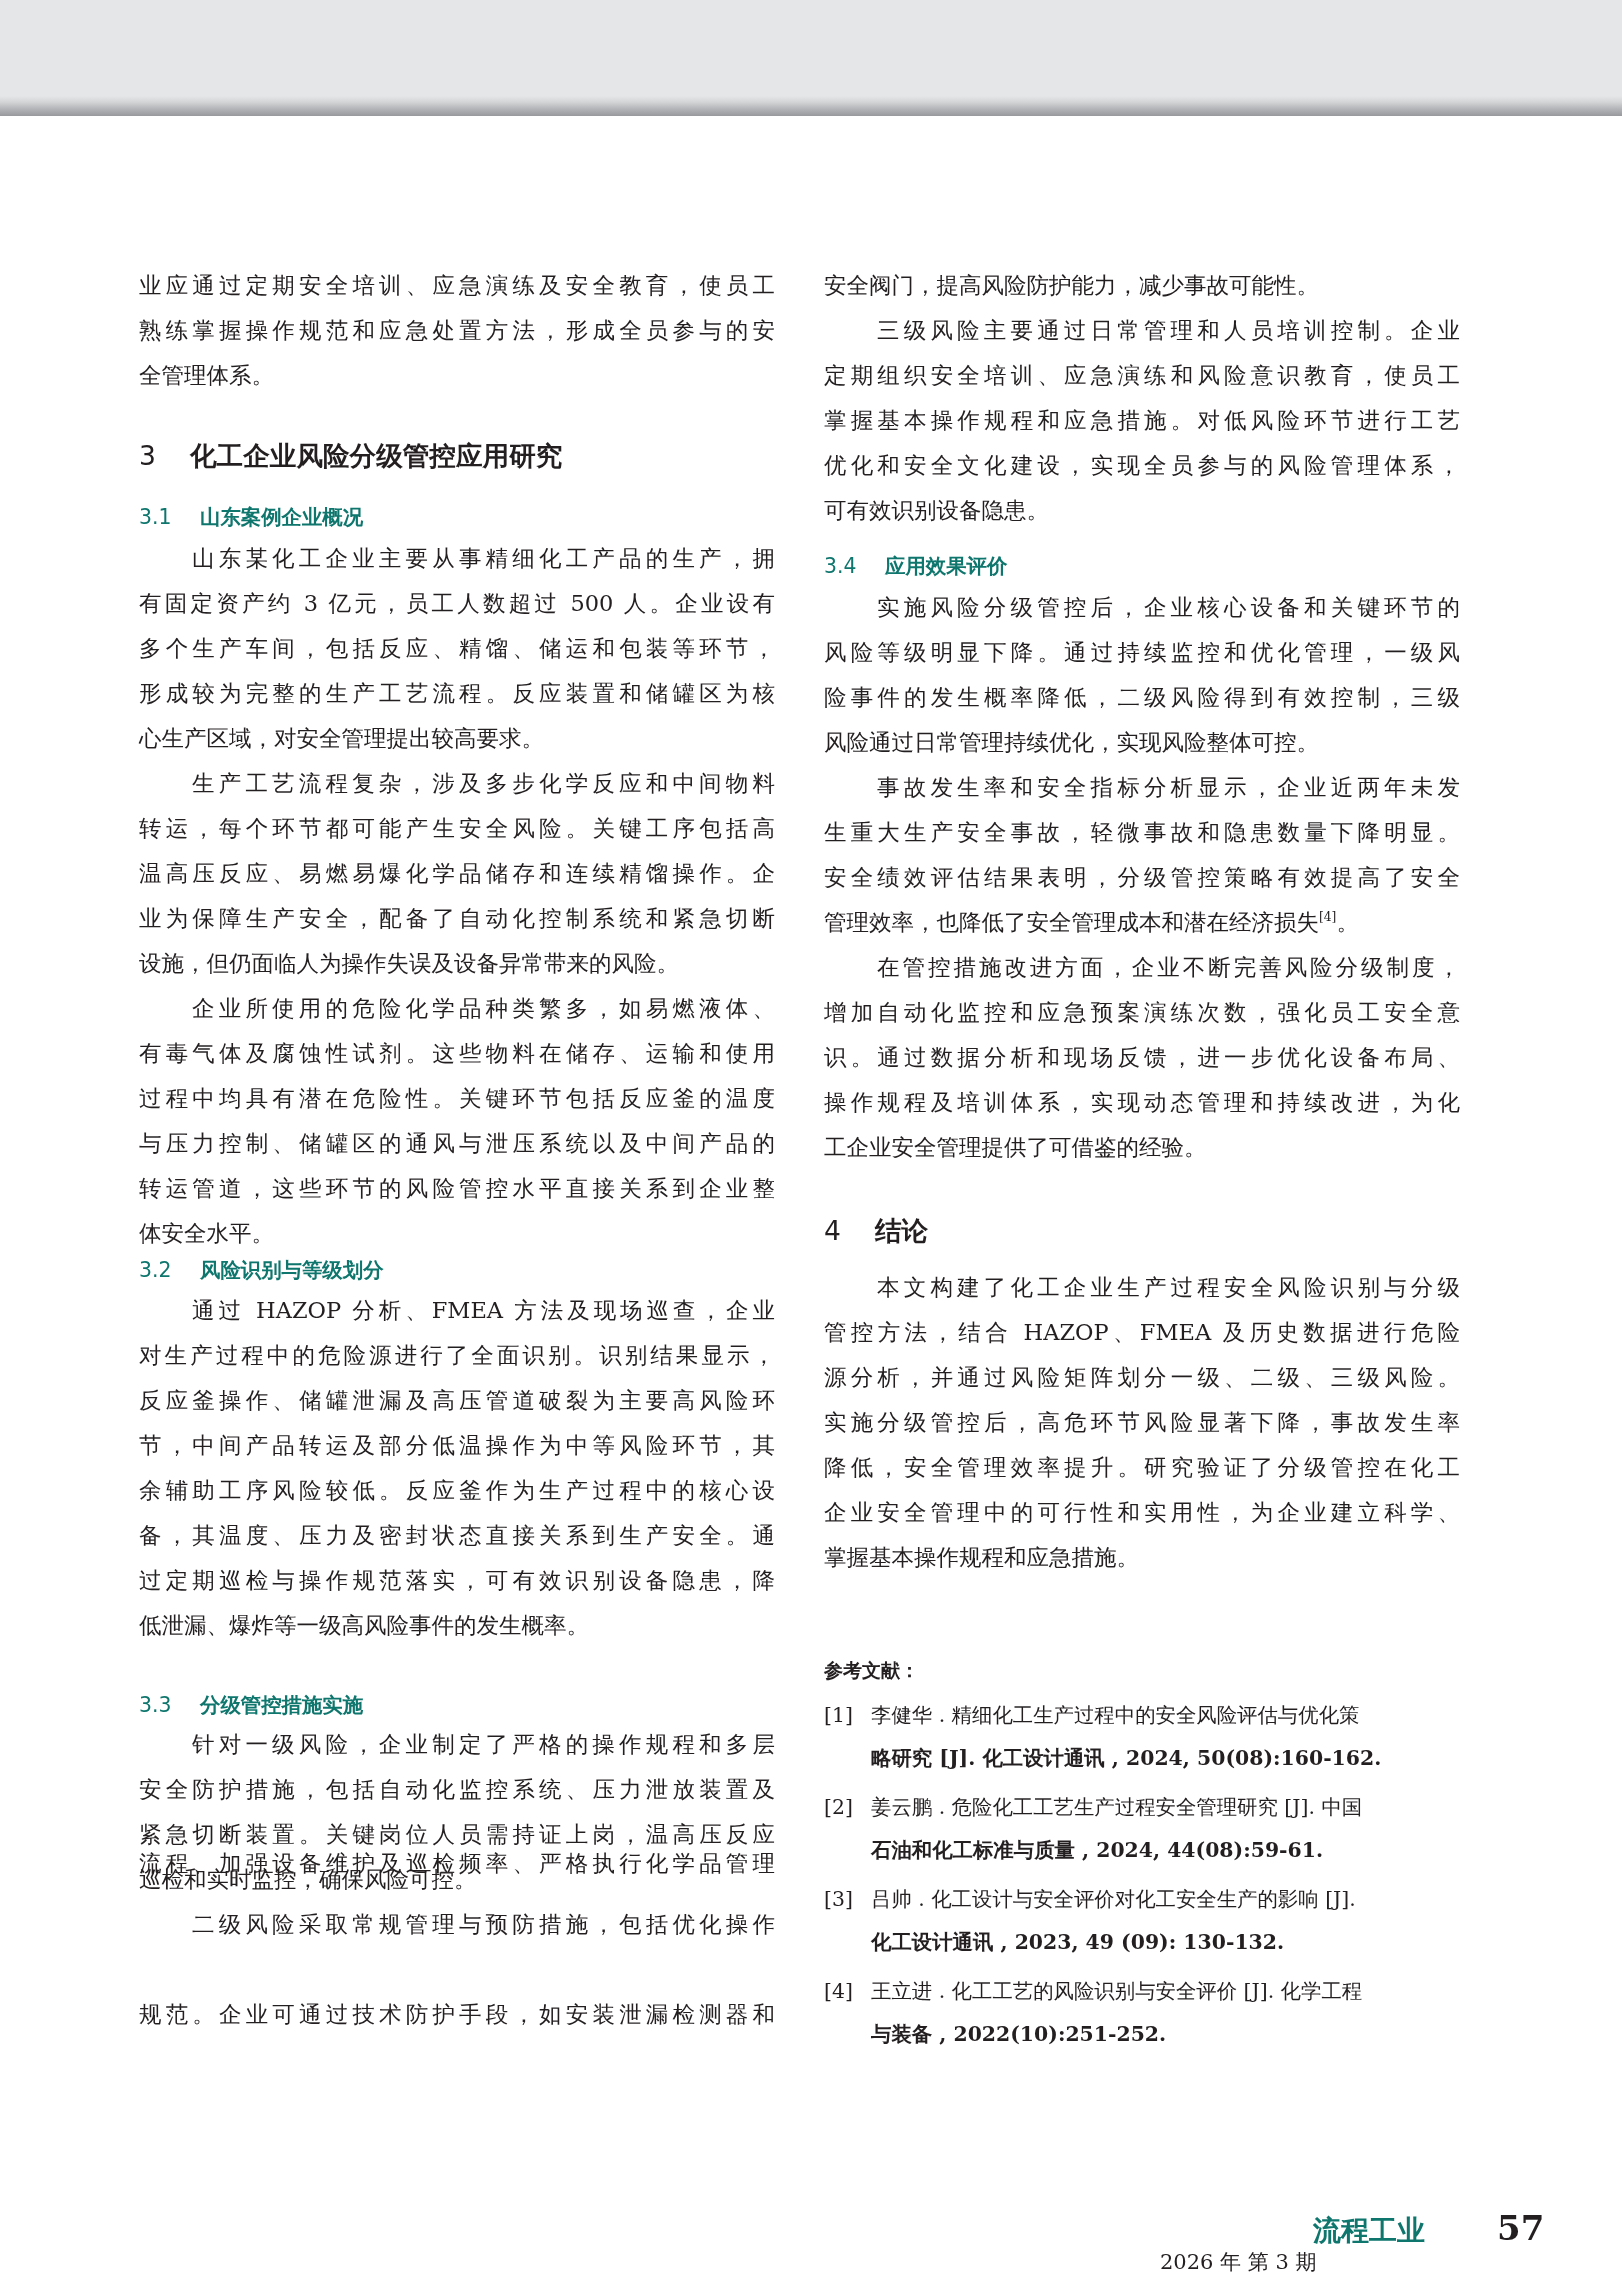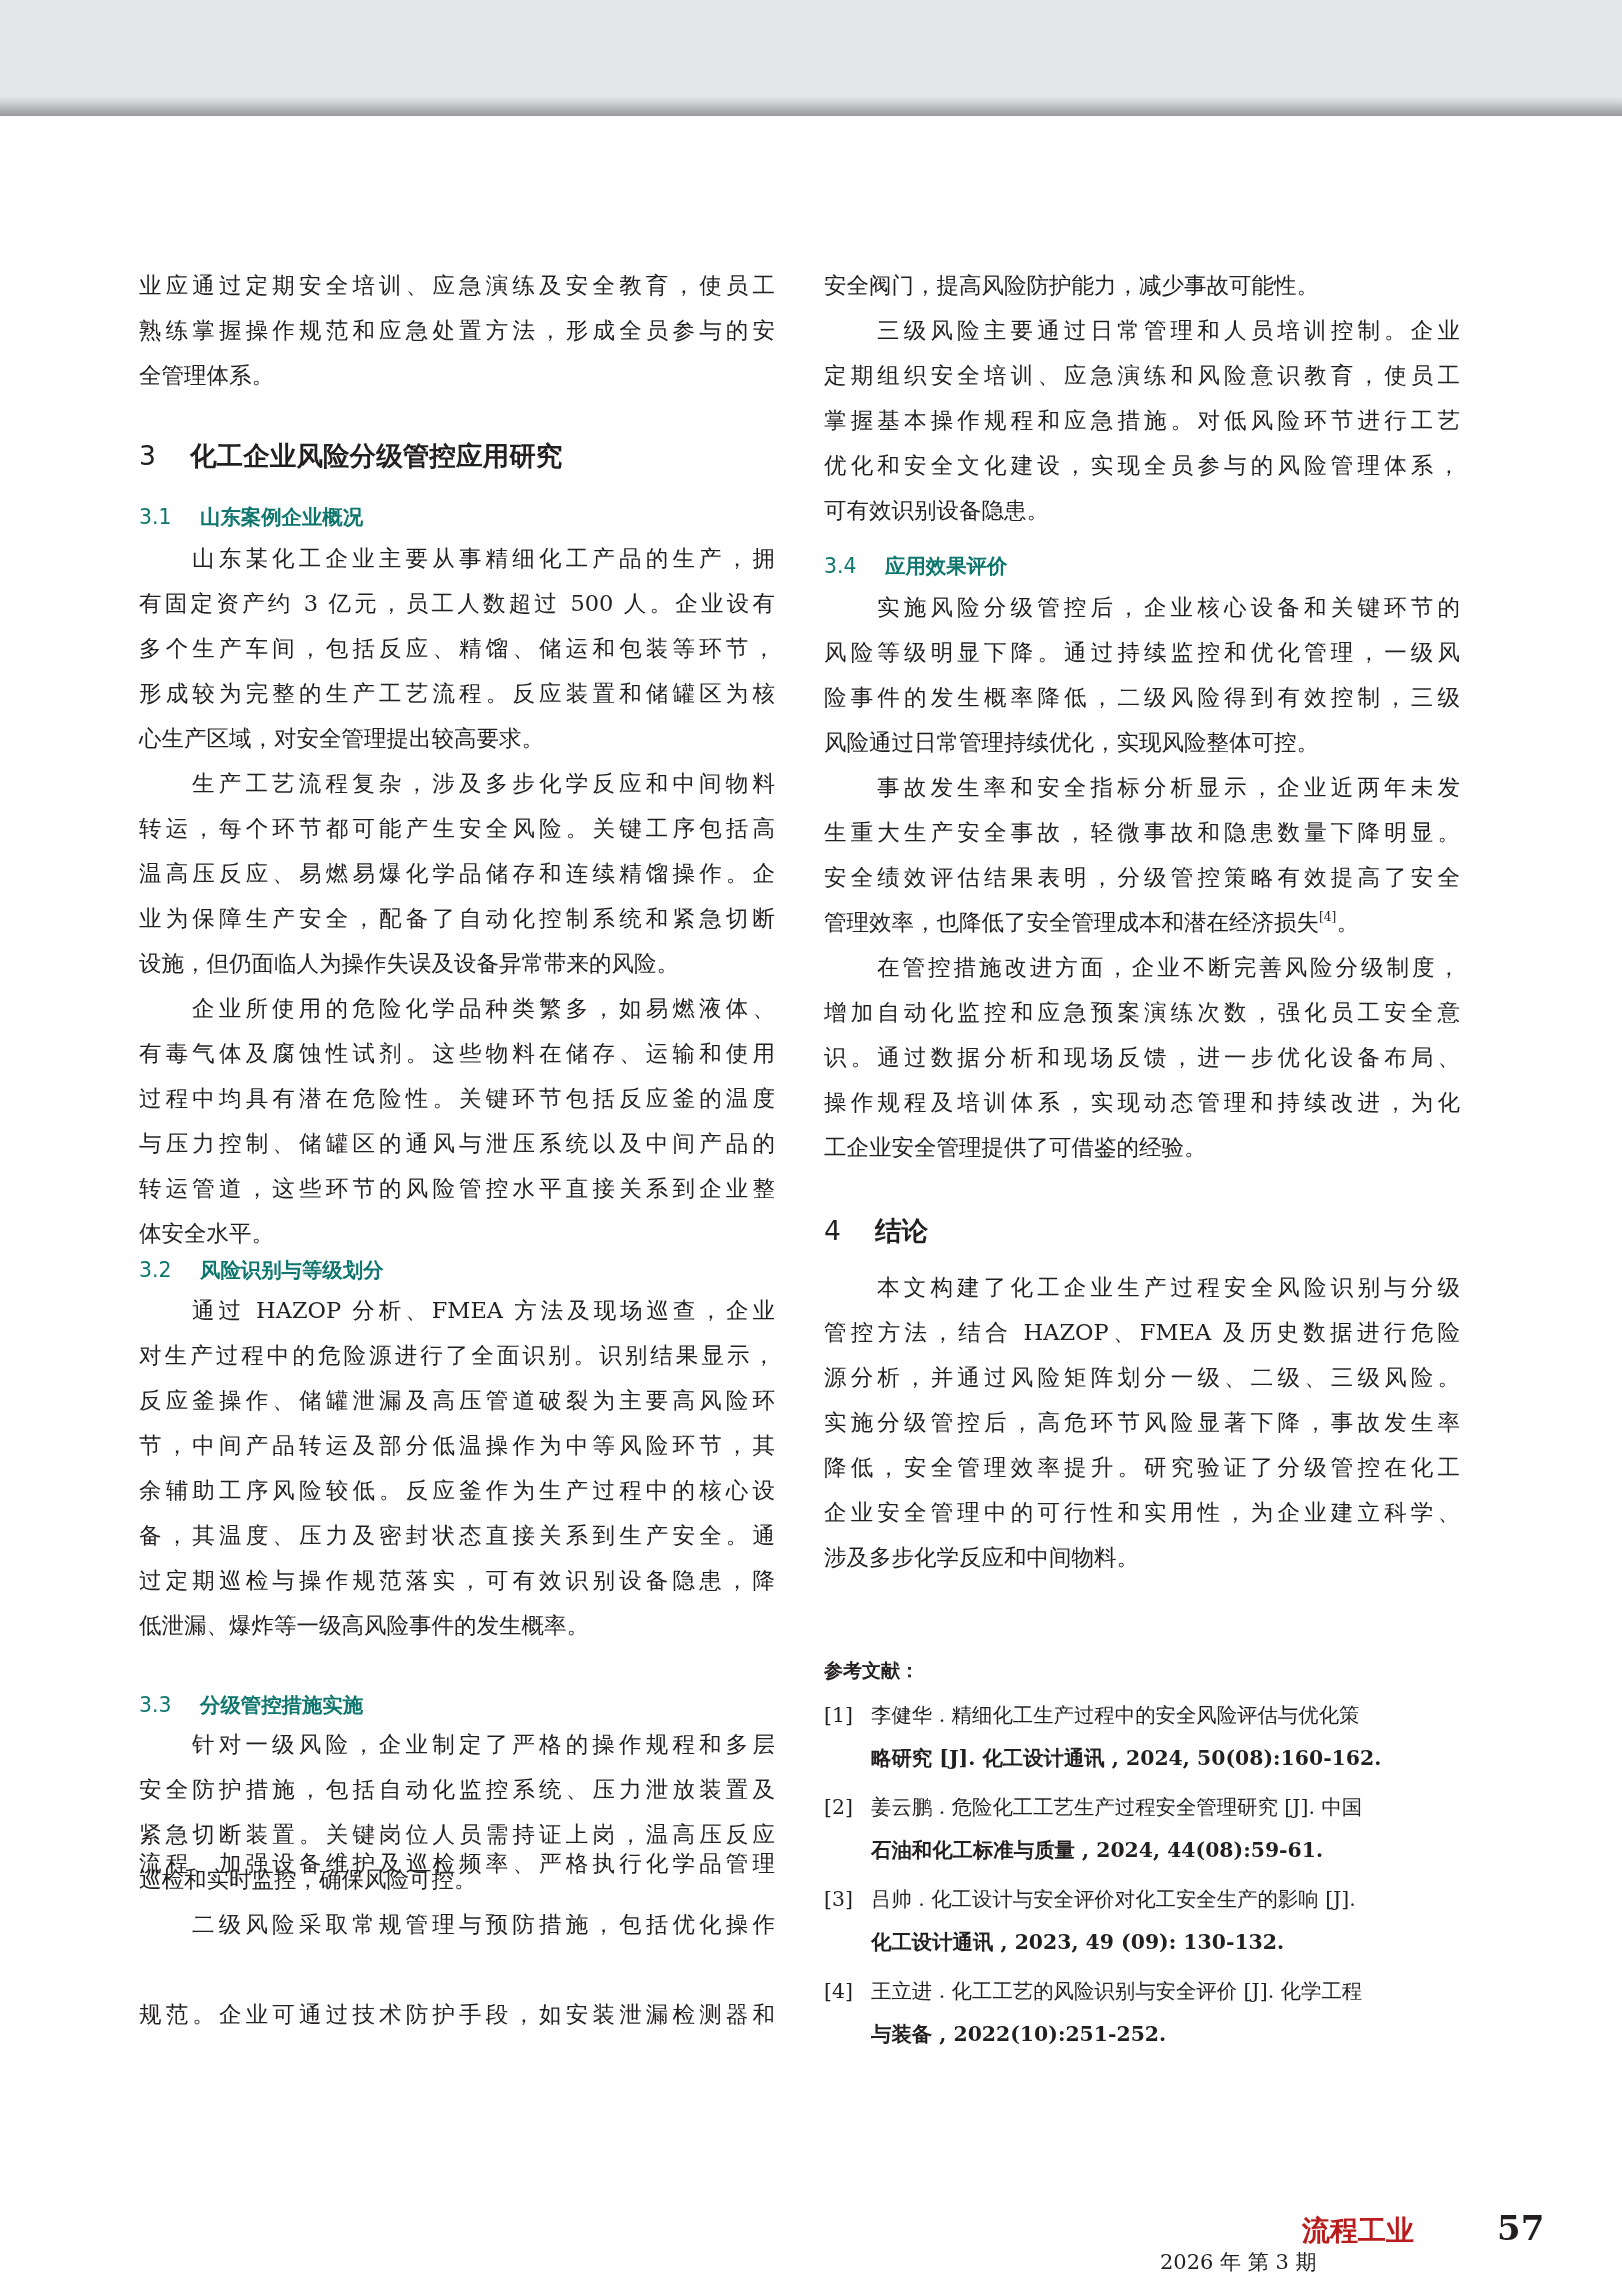--- a/index.html
+++ b/index.html
@@ -43,21 +43,21 @@
   }
   .ref-line .rnum { display: inline-block; width: 47px; }
   .ref-line.cont { padding-left: 47px; width: 589px; font-weight: bold; }
   .ref-line .rtext { text-align: justify; }
   sup.cite { font-size: 12.3px; vertical-align: 9.2px; line-height: 0; }
   .footer {
     position: absolute; top: 2208px; left: 1160px; width: 358px; height: 41px;
     white-space: nowrap; font-family: "DejaVu Serif", "Liberation Serif", serif;
   }
   .footer .issue { font-size: 21px; color: #231f20; position: absolute; left: 0; top: 9.2px; margin-top: 31px; }
-  .footer .journal { font-size: 28px; font-weight: bold; color: #b91c1c; position: absolute; left: 142px; top: 4.1px; }
+  .footer .journal { font-size: 28px; font-weight: bold; color: #0f766e; position: absolute; left: 153px; top: 4.1px; }
   .footer .page { font-size: 34px; font-weight: bold; color: #231f20; position: absolute; left: 337px; top: 0px; }
 </style>
 </head>
 <body>
 
 <div class="top-band"></div>
 
 <div class="col col-left">
   <div>
     <div class="line" style="top:270px">业应通过定期安全培训、应急演练及安全教育，使员工</div>
@@ -176,21 +176,21 @@
     <span class="num">4</span><span>结论</span>
   </div>
 
   <div>
     <div class="line indent" style="top:1272px">本文构建了化工企业生产过程安全风险识别与分级</div>
     <div class="line" style="top:1317px">管控方法，结合 HAZOP、FMEA 及历史数据进行危险</div>
     <div class="line" style="top:1362px">源分析，并通过风险矩阵划分一级、二级、三级风险。</div>
     <div class="line" style="top:1407px">实施分级管控后，高危环节风险显著下降，事故发生率</div>
     <div class="line" style="top:1452px">降低，安全管理效率提升。研究验证了分级管控在化工</div>
     <div class="line" style="top:1497px">企业安全管理中的可行性和实用性，为企业建立科学、</div>
-    <div class="line last" style="top:1542px">涉及多步化学反应和中间物料。</div>
+    <div class="line last" style="top:1542px">掌握基本操作规程和应急措施。</div>
   </div>
 
   <div class="refs-title" style="top:1656px">参考文献：</div>
 
   <div>
     <div>
       <div class="ref-line" style="top:1701px">
         <span class="rnum">[1]</span><span class="rtext">李健华 . 精细化工生产过程中的安全风险评估与优化策</span>
       </div>
       <div class="ref-line cont" style="top:1744px">略研究 [J]. 化工设计通讯 , 2024, 50(08):160-162.</div>

